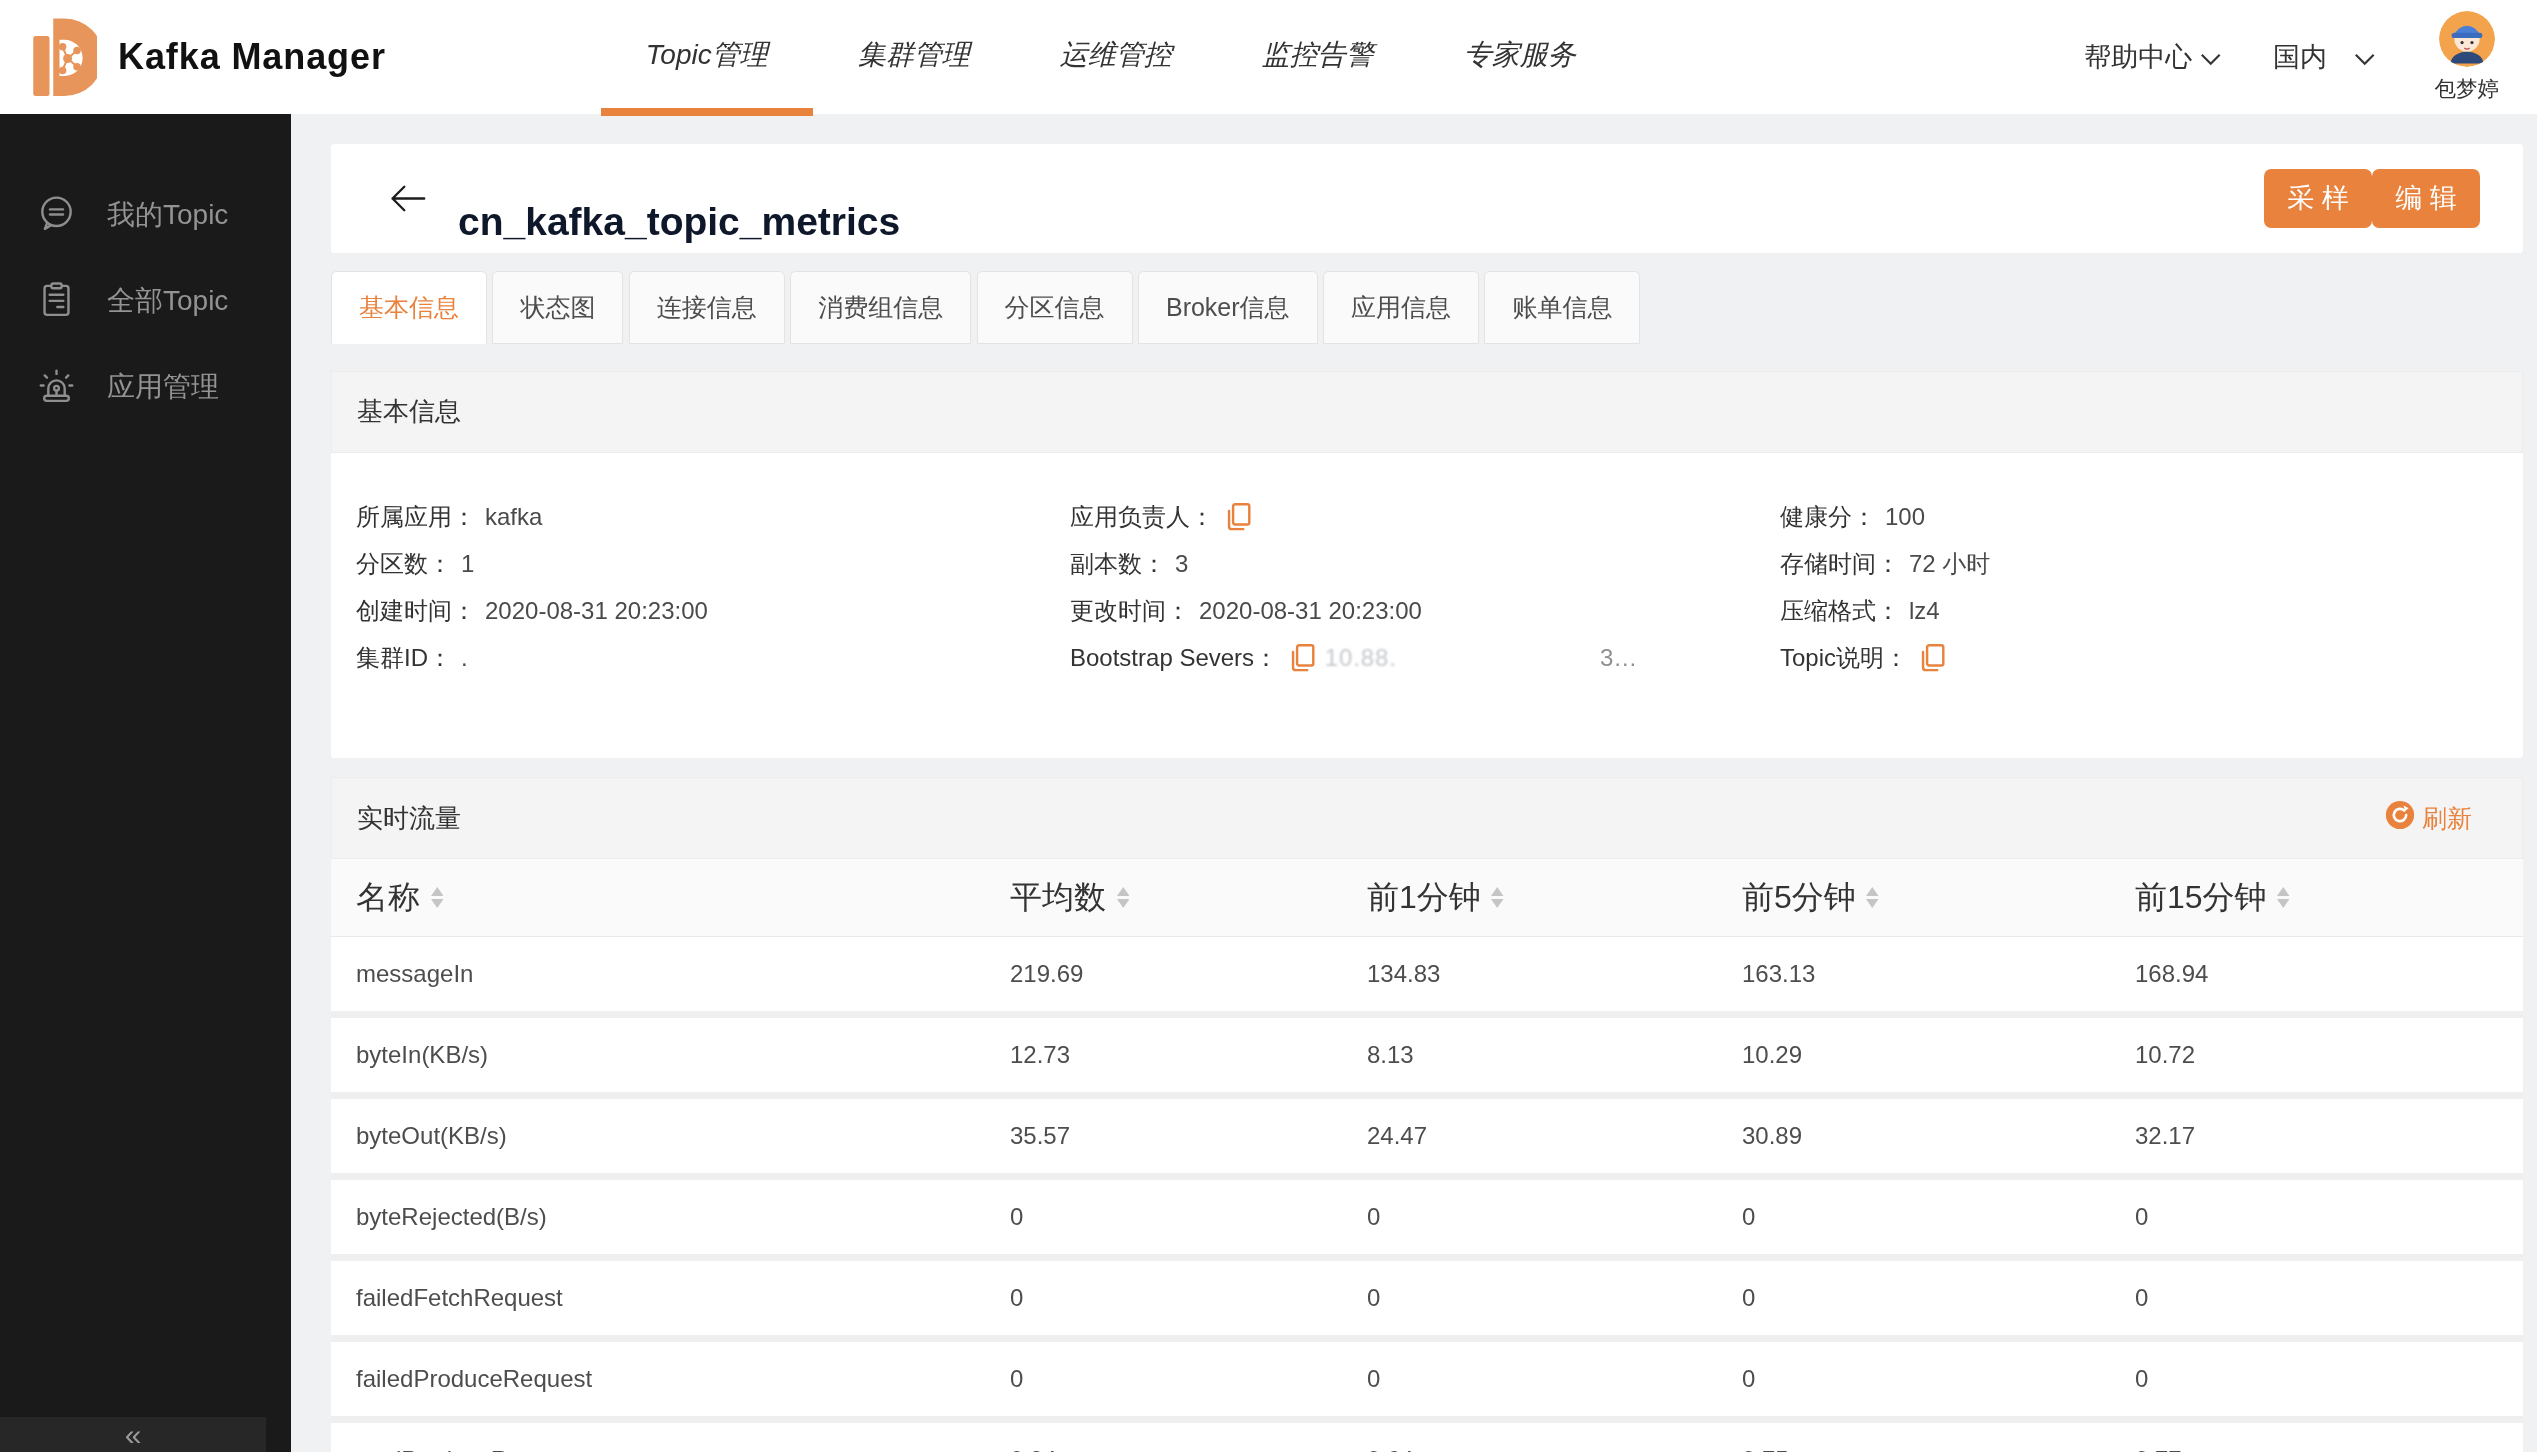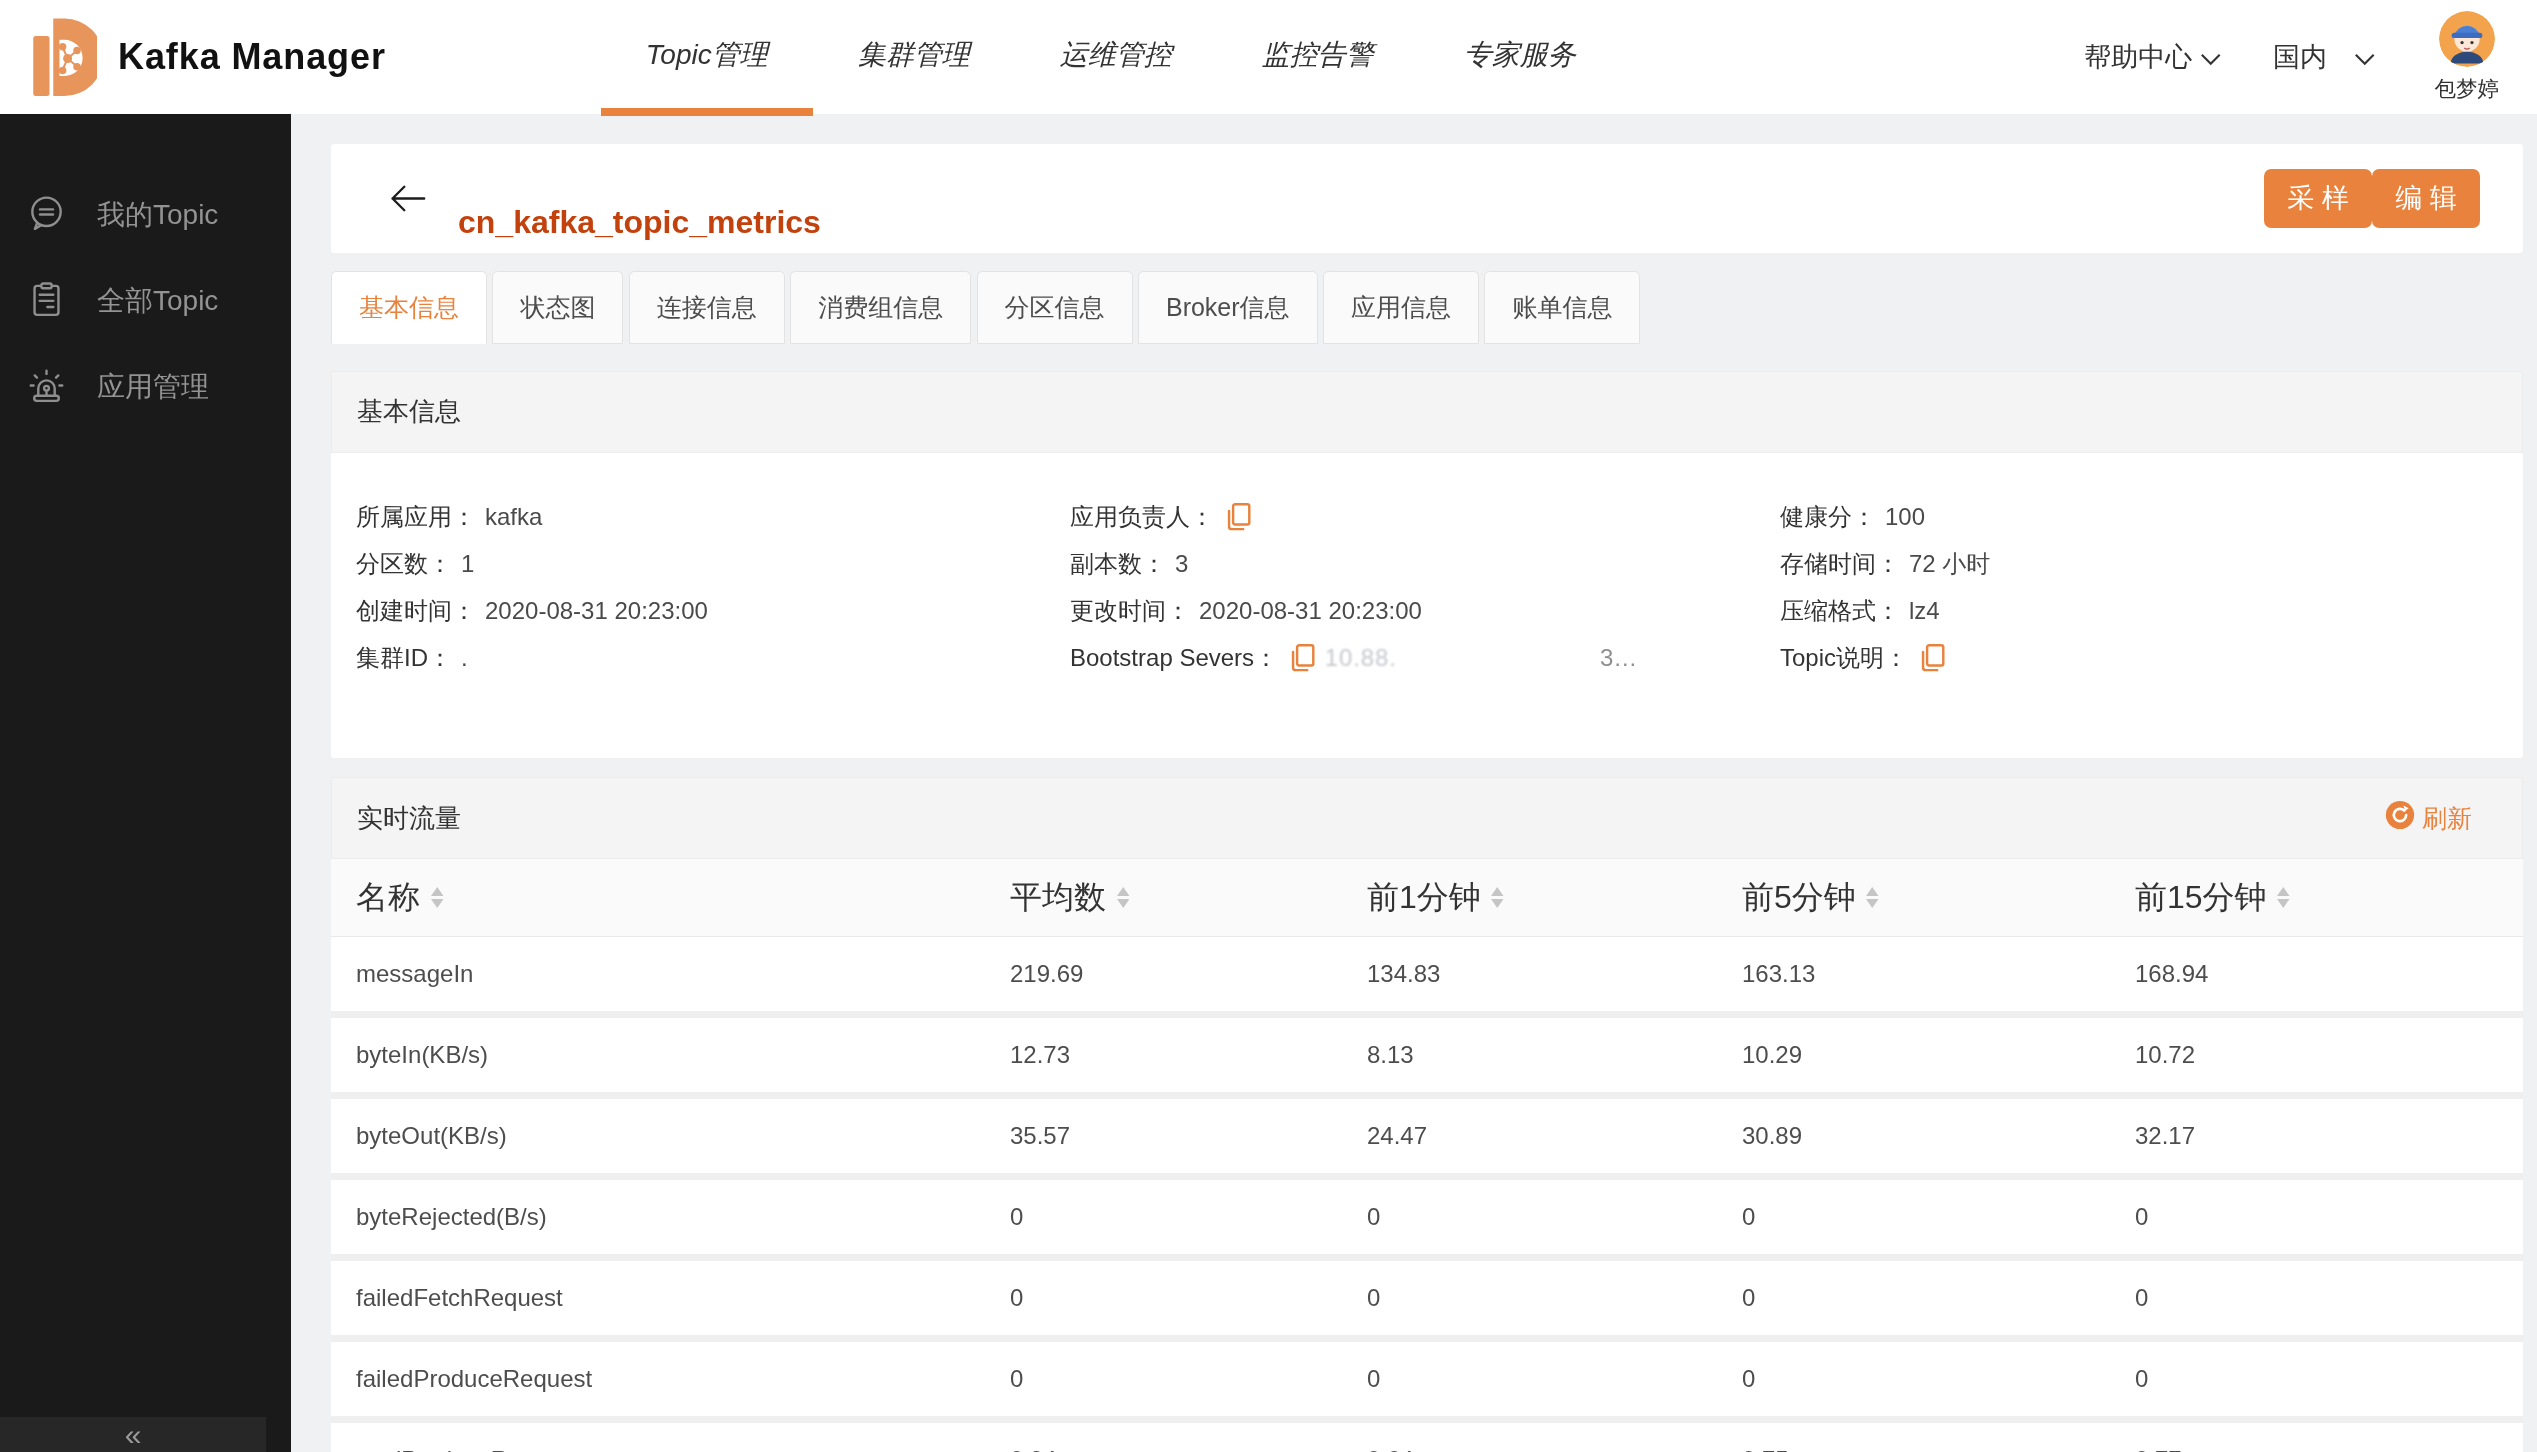--- a/index.html
+++ b/index.html
@@ -17,34 +17,34 @@
   .nav-right { margin-left:auto; display:flex; align-items:center; }
   .nav-link { font-size:27px; color:#333; display:flex; align-items:center; cursor:pointer; white-space:nowrap; }
   .chev { margin-left:7.2px; }
   .nav-sep { width:52px; }
   .user-block { margin-left:59px; display:flex; flex-direction:column; align-items:center; }
   .user-name { margin-top:4.5px; font-size:21.5px; color:#333; }
 
   
   .sidebar { position:absolute; left:0; top:114px; width:291px; height:1339px; background:#1a1a1a; }
   .side-list { padding-top:58px; }
-  .side-item { height:86px; display:flex; align-items:center; padding-left:26px; cursor:pointer; }
+  .side-item { height:86px; display:flex; align-items:center; padding-left:36px; cursor:pointer; }
   .side-item svg { flex:none; }
   .side-label { margin-left:30px; font-size:28px; color:#939393; }
   .side-collapse { position:absolute; left:0; bottom:0; width:266px; height:36px; background:#272727;
     display:flex; align-items:center; justify-content:center; cursor:pointer; }
   .collapse-glyph { color:#9a9a9a; font-size:30px; line-height:30px; }
 
   
   .main { position:absolute; left:331px; top:114px; width:2192px; }
 
   .title-card { margin-top:29.5px; height:109px; background:#fff; border-radius:3.6px;
     display:flex; align-items:center; padding:0 43px 0 57px; }
   .back-btn { cursor:pointer; display:flex; align-items:center; }
-  .page-title { margin-left:32px; font-size:32px; font-weight:bold; color:#c2410c;margin-top:48px; }
+  .page-title { margin-left:32px; font-size:39px; font-weight:bold; color:#0f172a;margin-top:48px; }
   .title-actions { margin-left:auto; display:flex; }
   .btn-primary { min-width:108px; height:59px; padding:0 21.5px; background:#e8823c; color:#fff;
     font-size:27px; border:none; border-radius:7.2px; cursor:pointer; white-space:nowrap;
     font-family:inherit; }
 
   .tabstrip { margin-top:18px; height:73px; display:flex; gap:5.4px; }
   .tab { padding:0 27px; line-height:71px; font-size:25px; color:#4d4d4d; background:#fafafa;
     border:0.9px solid #e3e3e3; border-radius:5.4px 5.4px 0 0; cursor:pointer; white-space:nowrap; }
   .tab.active { background:#fff; color:#e8823c; border-bottom-color:#fff; }
 

